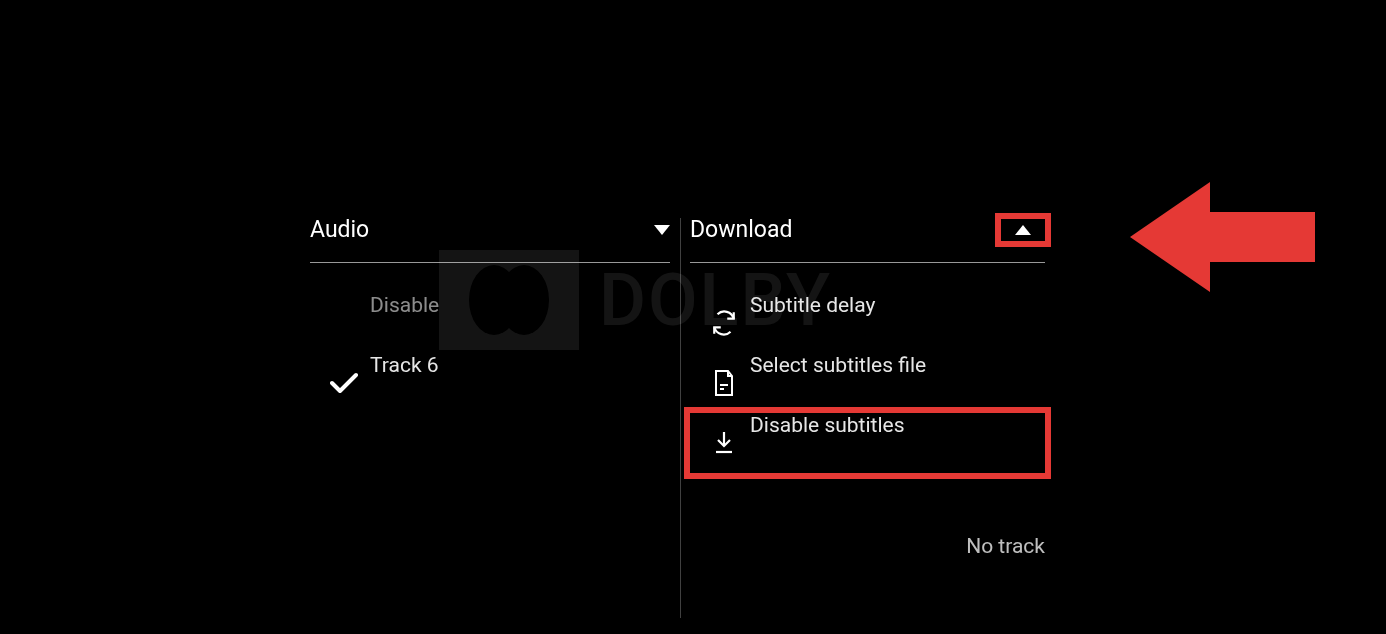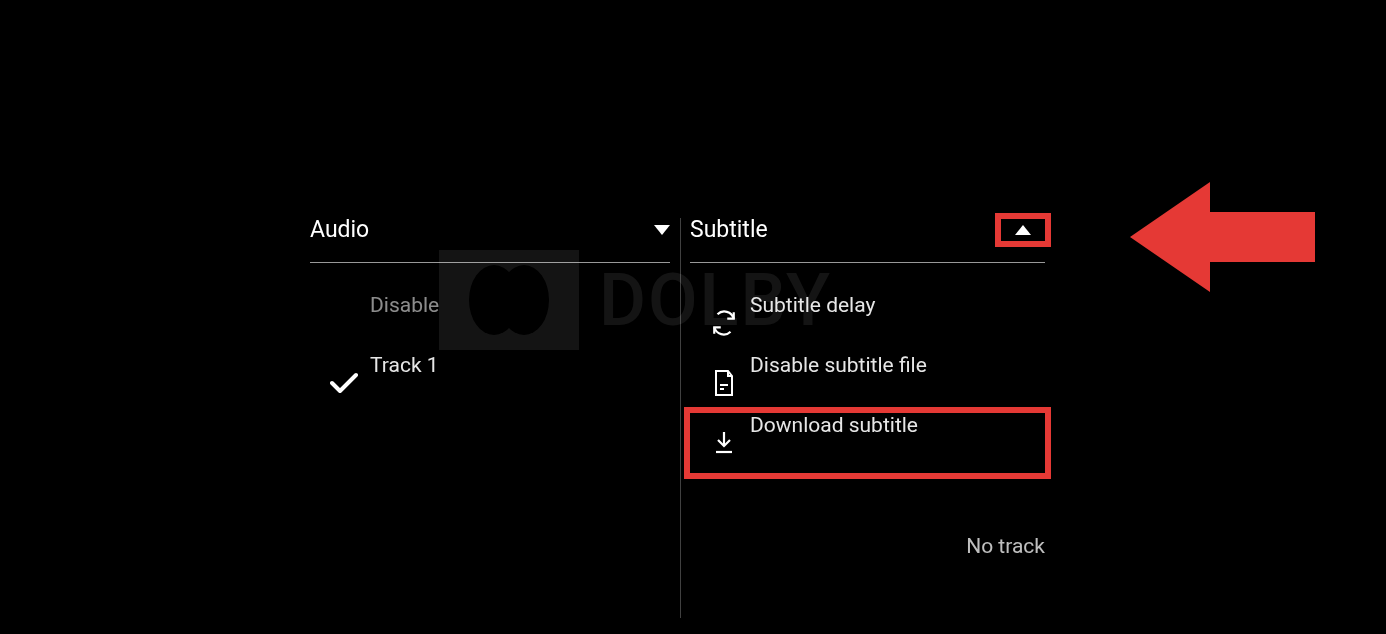--- a/index.html
+++ b/index.html
@@ -174,27 +174,27 @@
       <span class="icon-slot"></span>
       <span class="label">Disable</span>
     </div>
 
     <div class="list-item">
       <span class="icon-slot">
         <svg width="28" height="22" viewBox="0 0 28 22">
             <path d="M2 11 L10 19 L26 3" stroke="#fff" stroke-width="4" fill="none" stroke-linecap="round" stroke-linejoin="round"></path>
           </svg>
       </span>
-      <span class="label">Track 1</span>
+      <span class="label">Track 6</span>
     </div>
   </div>
 
   <div class="column subtitles">
     <div class="section-header">
-      <span class="section-title">Subtitle</span>
+      <span class="section-title">Download</span>
       <span class="collapse-wrap highlight-small">
         <span class="dropdown-arrow">
           <svg width="16" height="10" viewBox="0 0 16 10">
               <path d="M0 10 L16 10 L8 0 Z" fill="#fff"></path>
             </svg>
         </span>
       </span>
     </div>
 
     <div class="subtitle-actions">
@@ -213,32 +213,32 @@
 
       <div class="list-item">
         <span class="icon-slot">
           <svg width="24" height="28" viewBox="0 0 24 28" fill="none" stroke="#fff" stroke-width="2">
             <path d="M4 2h12l4 5v19H4z"></path>
               <path d="M16 2v5h4"></path>
             <line x1="8" y1="20" x2="12" y2="20"></line>
               <line x1="8" y1="16" x2="16" y2="16"></line>
           </svg>
         </span>
-        <span class="label">Disable subtitle file</span>
+        <span class="label">Select subtitles file</span>
       </div>
 
       <div class="list-item highlight-box">
         <span class="icon-slot">
           <svg width="24" height="26" viewBox="0 0 24 26" fill="none" stroke="#fff" stroke-width="2.2">
             <path d="M12 2v14"></path>
               <path d="M6 10l6 6 6-6"></path>
               <line x1="4" y1="22" x2="20" y2="22"></line>
           </svg>
         </span>
-        <span class="label">Download subtitle</span>
+        <span class="label">Disable subtitles</span>
       </div>
 
     </div>
 
     <div class="no-track-row">No track</div>
   </div>
 
 </div>
 
 <div class="pointer-arrow">

